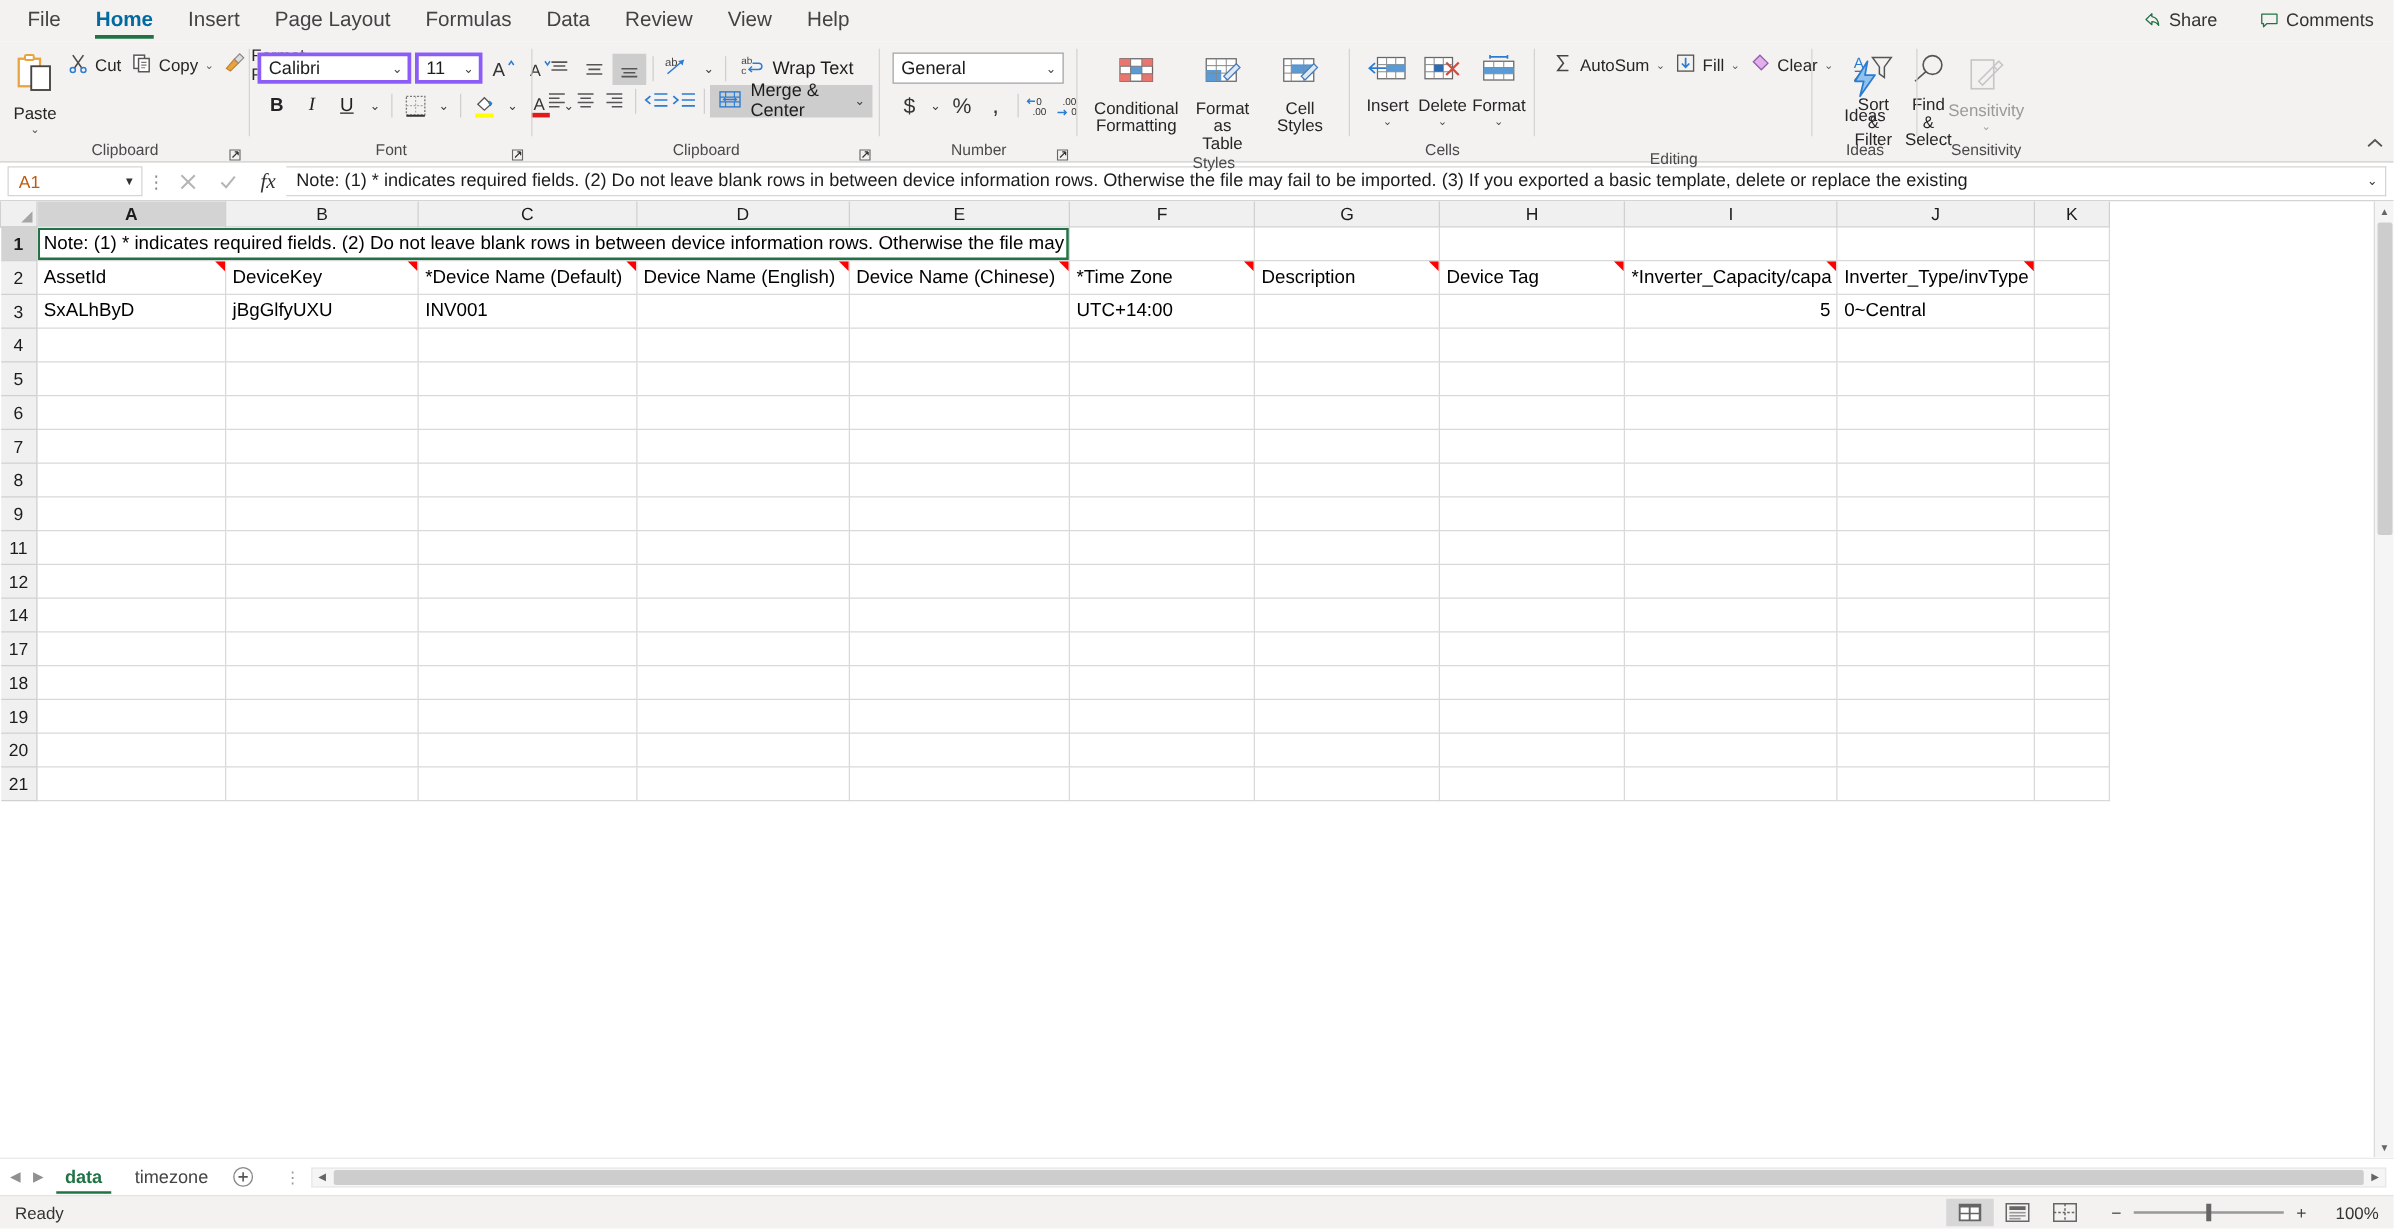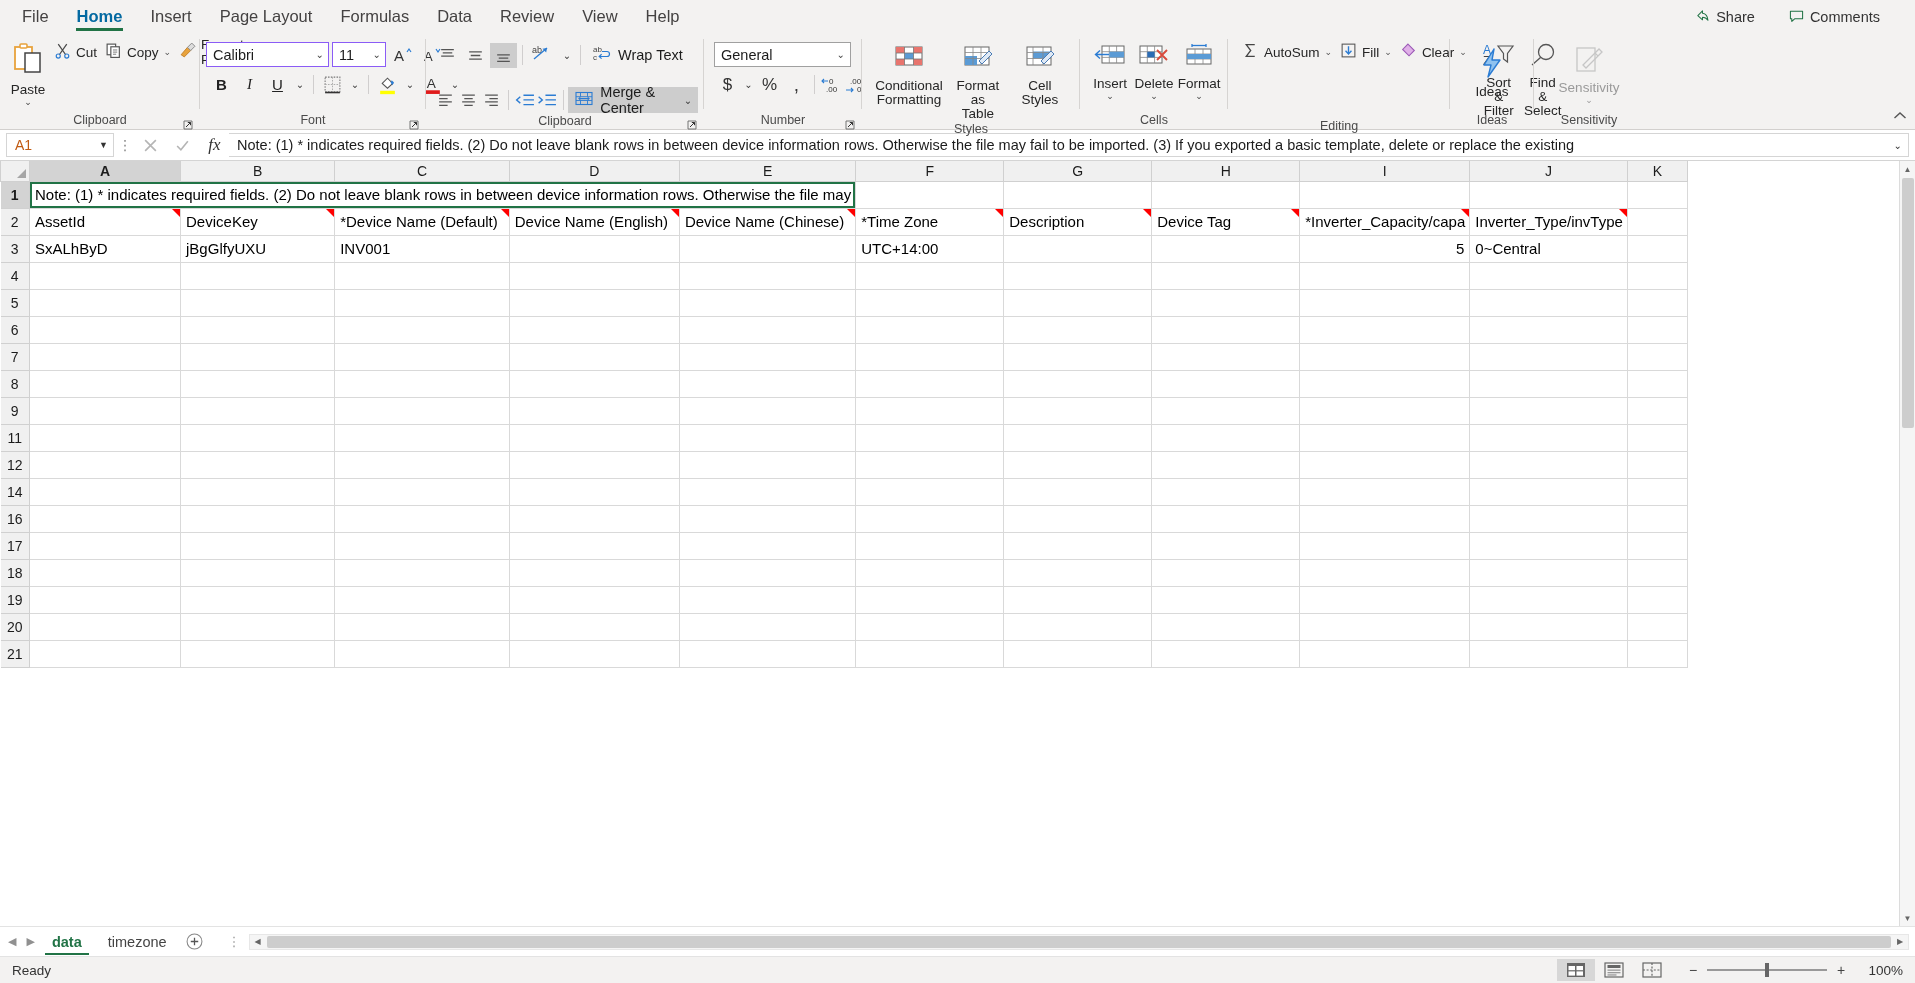--- a/index.html
+++ b/index.html
@@ -21,21 +21,21 @@
   .tabbar .tabs { display: flex; align-items: stretch; padding-left: 8px; }
   .ribtab {
     padding: 0 14px; display: flex; align-items: center; font-size: 16.5px;
     color: #444242; cursor: pointer; position: relative; white-space: nowrap;
   }
   .ribtab.active { color: #0369a1; font-weight: bold; }
   .ribtab.active::after {
     content: ""; position: absolute; left: 13px; right: 13px; bottom: 2px;
     height: 3px; background: #217346;
   }
-  .tabbar .right { margin-left: auto; display: flex; align-items: center; padding-right: 27px; gap: 18px; }
+  .tabbar .right { margin-left: auto; display: flex; align-items: center; padding-right: 8px; gap: 18px; }
   .tb-btn { display: flex; align-items: center; gap: 6px; font-size: 14.5px; color: #333; cursor: pointer; padding: 3px 8px; }
   .tb-btn svg { display: block; }
 
   
   .ribbon {
     height: 97px; background: #f3f2f1; display: flex; align-items: stretch;
     border-bottom: 1px solid #d2d0ce; position: relative; flex: none;
   }
   .grp { display: flex; flex-direction: column; position: relative; padding: 3px 0 0 0; }
   .grp .body { flex: 1; display: flex; align-items: flex-start; padding: 2px 6px 0 6px; }
@@ -55,21 +55,21 @@
   }
   .bigbtn .lbl { font-size: 13.5px; color: #262626; margin-top: 2px; line-height: 14px; text-align: center; white-space: pre-line;}
   .bigbtn .car { font-size: 9px; color: #444; line-height: 8px; margin-top: 1px;}
   .smallrow { display: flex; align-items: center; gap: 5px; padding: 2px 4px; cursor: pointer; font-size: 13.5px; color: #262626; height: 24px;}
   .smallrow .car { font-size: 9px; color: #555; }
   .col { display: flex; flex-direction: row; }
   .chev { font-size: 10px; color: #3b3b3b; }
 
   
   .fontbox {
-    height: 25px; border: 1px solid #8b5cf6; background: #fff; display: flex; align-items: center;
+    height: 25px; border: 3px solid #8b5cf6; background: #fff; display: flex; align-items: center;
     padding: 0 4px 0 6px; font-size: 14.5px; color: #1c1c1c; cursor: text;
   }
   .fontbox .cv { margin-left: auto; font-size: 10px; color: #444; padding-left: 8px;}
   .iconbtn { width: 27px; height: 25px; display: flex; align-items: center; justify-content: center; cursor: pointer; }
   .iconbtn.sel { background: #cdcdcd; }
   .vsep { width: 1px; align-self: stretch; background: #d0cece; margin: 3px 4px; }
 
   .numbox {
     width: 137px; height: 25px; border: 1px solid #a0a0a0; background: #fff;
     display: flex; align-items: center; padding: 0 5px 0 6px; font-size: 14.5px; color: #1c1c1c;
@@ -397,21 +397,21 @@
               <svg width="20" height="20" viewBox="0 0 20 20">
                   <text x="1" y="8" font-family="Liberation Sans" font-size="8" fill="#444">ab</text>
                   <text x="1" y="16" font-family="Liberation Sans" font-size="8" fill="#444">c</text>
                   <path d="M8 12.5 h7 a2.5 2.5 0 0 0 0 -5 H10" stroke="#2b7cd3" stroke-width="1.2" fill="none"></path>
                   <path d="M9.6 10.2 L7.2 12.5 L9.6 14.6" stroke="#2b7cd3" stroke-width="1.2" fill="none"></path>
                 </svg>
             </span>
             <span>Wrap Text</span>
           </div>
         </div>
-        <div style="display:flex; align-items:flex-end; gap:1px; margin-top:19px">
+        <div style="display:flex; align-items:flex-start; gap:1px; margin-top:0">
           <div class="iconbtn">
             <svg width="19" height="19" viewBox="0 0 18 18">
                 <path d="M3 4h12M3 7.2h8M3 10.4h12M3 13.6h8" stroke="#555" stroke-width="1.2"></path>
               </svg>
           </div>
           <div class="iconbtn">
             <svg width="19" height="19" viewBox="0 0 18 18">
                 <path d="M3 4h12M5 7.2h8M3 10.4h12M5 13.6h8" stroke="#555" stroke-width="1.2"></path>
               </svg>
           </div>
@@ -892,34 +892,20 @@
             <td class="cell"></td>
             <td class="cell"></td>
             <td class="cell"></td>
             <td class="cell"></td>
             <td class="cell"></td>
             <td class="cell"></td>
             <td class="cell"></td>
             <td class="cell"></td>
           </tr>
       <tr>
-            <td class="rowhead">16</td>
-            <td class="cell"></td>
-            <td class="cell"></td>
-            <td class="cell"></td>
-            <td class="cell"></td>
-            <td class="cell"></td>
-            <td class="cell"></td>
-            <td class="cell"></td>
-            <td class="cell"></td>
-            <td class="cell"></td>
-            <td class="cell"></td>
-            <td class="cell"></td>
-          </tr>
-      <tr>
             <td class="rowhead">17</td>
             <td class="cell"></td>
             <td class="cell"></td>
             <td class="cell"></td>
             <td class="cell"></td>
             <td class="cell"></td>
             <td class="cell"></td>
             <td class="cell"></td>
             <td class="cell"></td>
             <td class="cell"></td>

